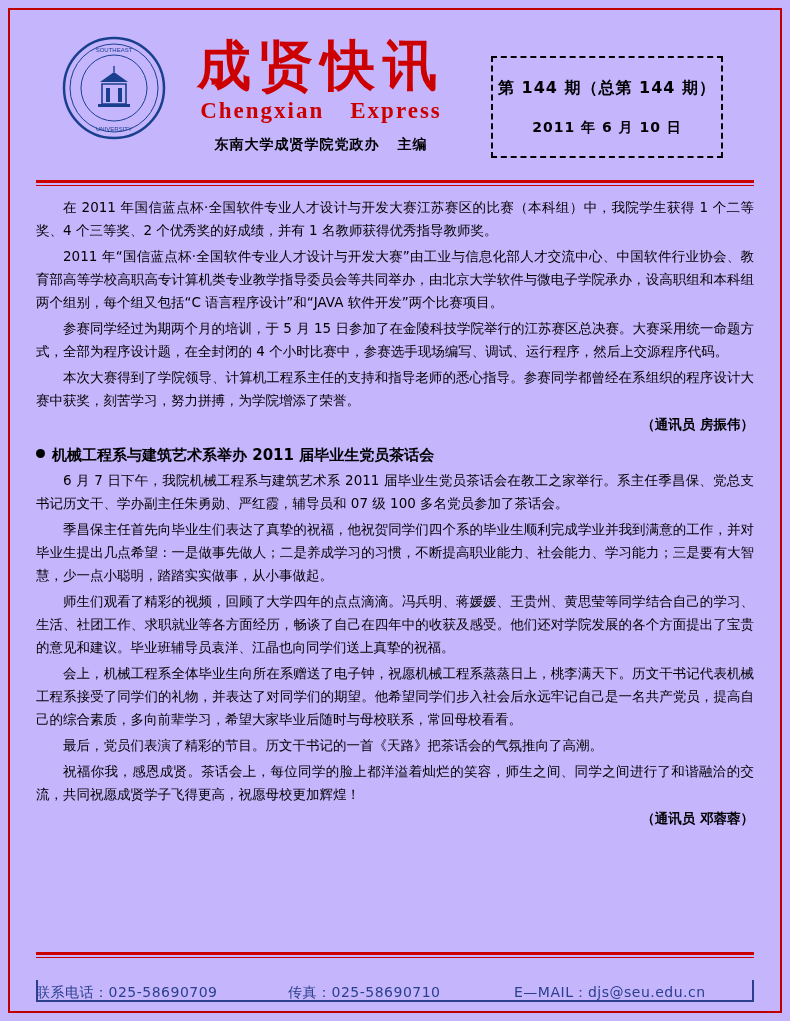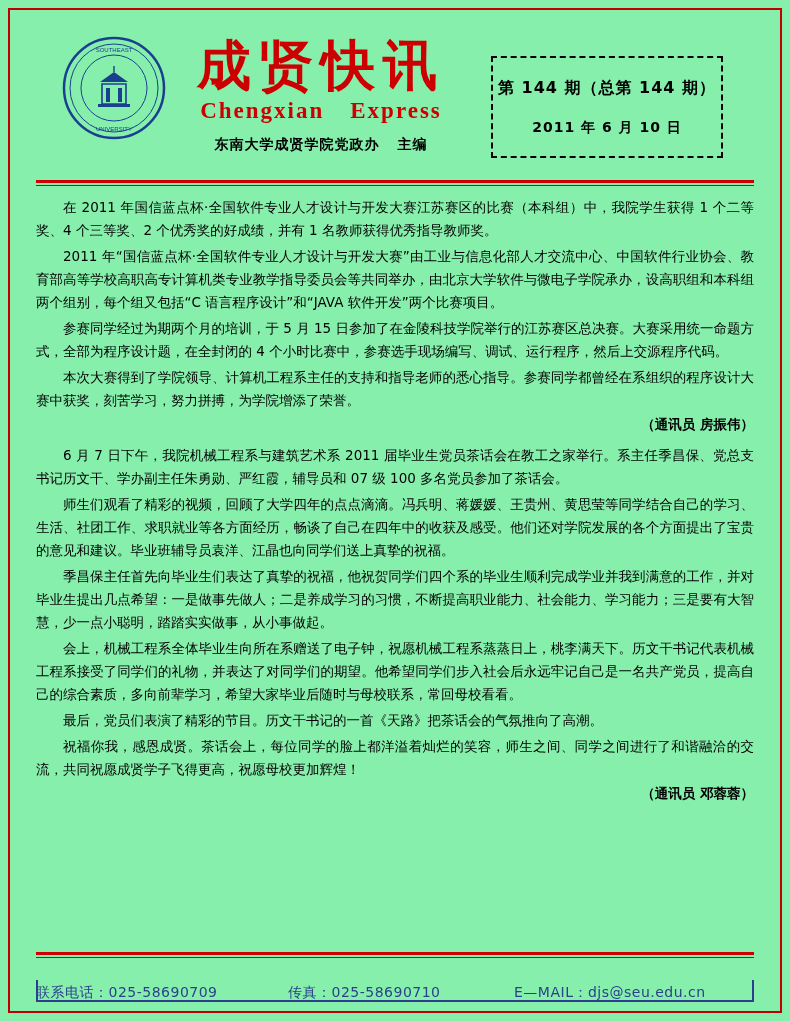--- a/index.html
+++ b/index.html
@@ -9,21 +9,21 @@
   }
   body {
     width: 790px;
     height: 1021px;
     font-family: "Liberation Serif", serif;
   }
   .page {
     position: relative;
     width: 790px;
     height: 1021px;
-    background: #86efac;
+    background: #c4b5fd;
     box-sizing: border-box;
     overflow: hidden;
   }
   .page-border {
     position: absolute;
     left: 8px;
     top: 8px;
     right: 8px;
     bottom: 8px;
     border: 2px solid #c00000;
@@ -260,23 +260,26 @@
 
     <div class="article">
       <p class="para">在 2011 年国信蓝点杯·全国软件专业人才设计与开发大赛江苏赛区的比赛（本科组）中，我院学生获得 1 个二等奖、4 个三等奖、2 个优秀奖的好成绩，并有 1 名教师获得优秀指导教师奖。</p>
       <p class="para">2011 年“国信蓝点杯·全国软件专业人才设计与开发大赛”由工业与信息化部人才交流中心、中国软件行业协会、教育部高等学校高职高专计算机类专业教学指导委员会等共同举办，由北京大学软件与微电子学院承办，设高职组和本科组两个组别，每个组又包括“C 语言程序设计”和“JAVA 软件开发”两个比赛项目。</p>
       <p class="para">参赛同学经过为期两个月的培训，于 5 月 15 日参加了在金陵科技学院举行的江苏赛区总决赛。大赛采用统一命题方式，全部为程序设计题，在全封闭的 4 个小时比赛中，参赛选手现场编写、调试、运行程序，然后上交源程序代码。</p>
       <p class="para">本次大赛得到了学院领导、计算机工程系主任的支持和指导老师的悉心指导。参赛同学都曾经在系组织的程序设计大赛中获奖，刻苦学习，努力拼搏，为学院增添了荣誉。</p>
       <div class="signature">（通讯员 房振伟）</div>
     </div>
 
     <div class="article">
+      <div class="headline">
+        <span class="bullet"></span><span>机械工程系与建筑艺术系举办 2011 届毕业生党员茶话会</span>
+      </div>
       <p class="para">6 月 7 日下午，我院机械工程系与建筑艺术系 2011 届毕业生党员茶话会在教工之家举行。系主任季昌保、党总支书记历文干、学办副主任朱勇勋、严红霞，辅导员和 07 级 100 多名党员参加了茶话会。</p>
+      <p class="para">季昌保主任首先向毕业生们表达了真挚的祝福，他祝贺同学们四个系的毕业生顺利完成学业并我到满意的工作，并对毕业生提出几点希望：一是做事先做人；二是养成学习的习惯，不断提高职业能力、社会能力、学习能力；三是要有大智慧，少一点小聪明，踏踏实实做事，从小事做起。</p>
       <p class="para">师生们观看了精彩的视频，回顾了大学四年的点点滴滴。冯兵明、蒋媛媛、王贵州、黄思莹等同学结合自己的学习、生活、社团工作、求职就业等各方面经历，畅谈了自己在四年中的收获及感受。他们还对学院发展的各个方面提出了宝贵的意见和建议。毕业班辅导员袁洋、江晶也向同学们送上真挚的祝福。</p>
-      <p class="para">季昌保主任首先向毕业生们表达了真挚的祝福，他祝贺同学们四个系的毕业生顺利完成学业并我到满意的工作，并对毕业生提出几点希望：一是做事先做人；二是养成学习的习惯，不断提高职业能力、社会能力、学习能力；三是要有大智慧，少一点小聪明，踏踏实实做事，从小事做起。</p>
       <p class="para">会上，机械工程系全体毕业生向所在系赠送了电子钟，祝愿机械工程系蒸蒸日上，桃李满天下。历文干书记代表机械工程系接受了同学们的礼物，并表达了对同学们的期望。他希望同学们步入社会后永远牢记自己是一名共产党员，提高自己的综合素质，多向前辈学习，希望大家毕业后随时与母校联系，常回母校看看。</p>
       <p class="para">最后，党员们表演了精彩的节目。历文干书记的一首《天路》把茶话会的气氛推向了高潮。</p>
       <p class="para">祝福你我，感恩成贤。茶话会上，每位同学的脸上都洋溢着灿烂的笑容，师生之间、同学之间进行了和谐融洽的交流，共同祝愿成贤学子飞得更高，祝愿母校更加辉煌！</p>
       <div class="signature">（通讯员 邓蓉蓉）</div>
     </div>
 
   </div>
 
   <div class="footer-wrap">
     <div class="footer-rule-thick"></div>

